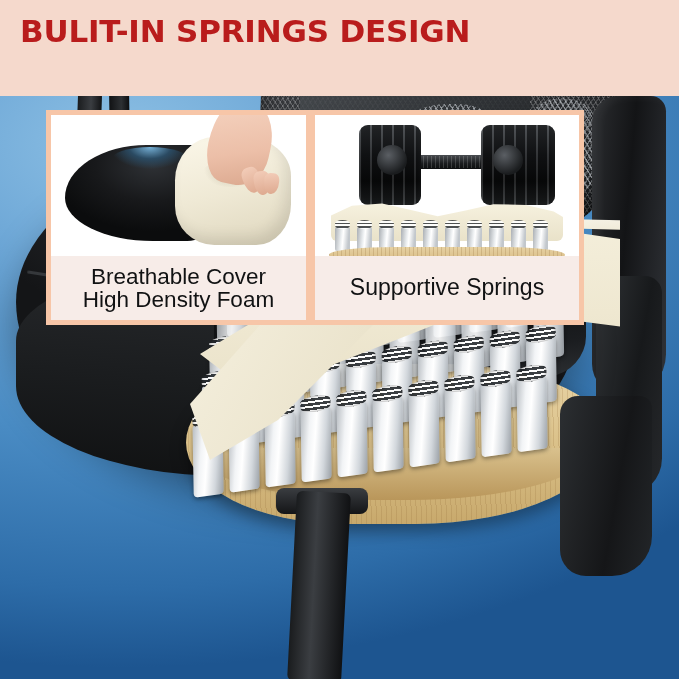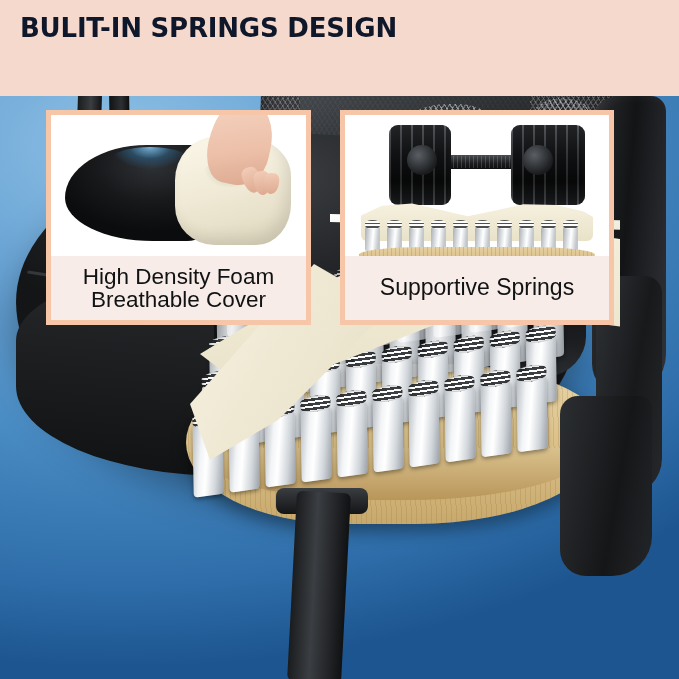--- a/index.html
+++ b/index.html
@@ -253,24 +253,24 @@
     position: absolute;
     left: 0; top: 0;
     width: 679px;
     height: 96px;
     background: #f5d9cc;
     z-index: 5;
   }
   .title {
     position: absolute;
     left: 20px; top: 13px;
-    font-size: 26px;
+    font-size: 31px;
     font-weight: bold;
     letter-spacing: -0.2px;
-    color: #0f172a;
+    color: #b91c1c;
     font-family: "DejaVu Sans", sans-serif;
     white-space: nowrap;
   }
   .subtitle {
     position: absolute;
     left: 20px; top: 56px;
     font-size: 23px;
     color: #1d1d1f;
     font-family: "Liberation Sans", sans-serif;
     white-space: nowrap;
@@ -279,21 +279,21 @@
   
   .panel {
     position: absolute;
     z-index: 6;
     background: #ffffff;
     border: 5px solid #f7c6a8;
     box-sizing: border-box;
     overflow: hidden;
   }
   .panel-left  { left: 46px;  top: 110px; width: 265px; height: 215px; }
-  .panel-right { left: 340px; top: 110px; width: 274px; height: 215px; }
+  .panel-right { left: 310px; top: 110px; width: 274px; height: 215px; }
 
   .panel-art {
     position: relative;
     width: 100%;
     height: 143px;
     background: #ffffff;
     overflow: hidden;
   }
   .panel-caption {
     position: absolute;
@@ -664,22 +664,22 @@
       <div class="cushion-black"></div>
       <div class="cushion-dimple"></div>
       <div class="cushion-foam"></div>
       <div class="foam-press"></div>
       <div class="hand"></div>
       <div class="finger f1"></div>
       <div class="finger f2"></div>
       <div class="finger f3"></div>
     </div>
     <div class="panel-caption">
+      <span>Breathable Cover</span>
       <span>High Density Foam</span>
-      <span>Breathable Cover</span>
     </div>
   </div>
 
   <div class="panel panel-right">
     <div class="panel-art">
       <div class="db-bar"></div>
       <div class="db-bar-knurl"></div>
       <div class="db-stack db-left">
         <div class="db-plate-lines"></div>
       </div>

